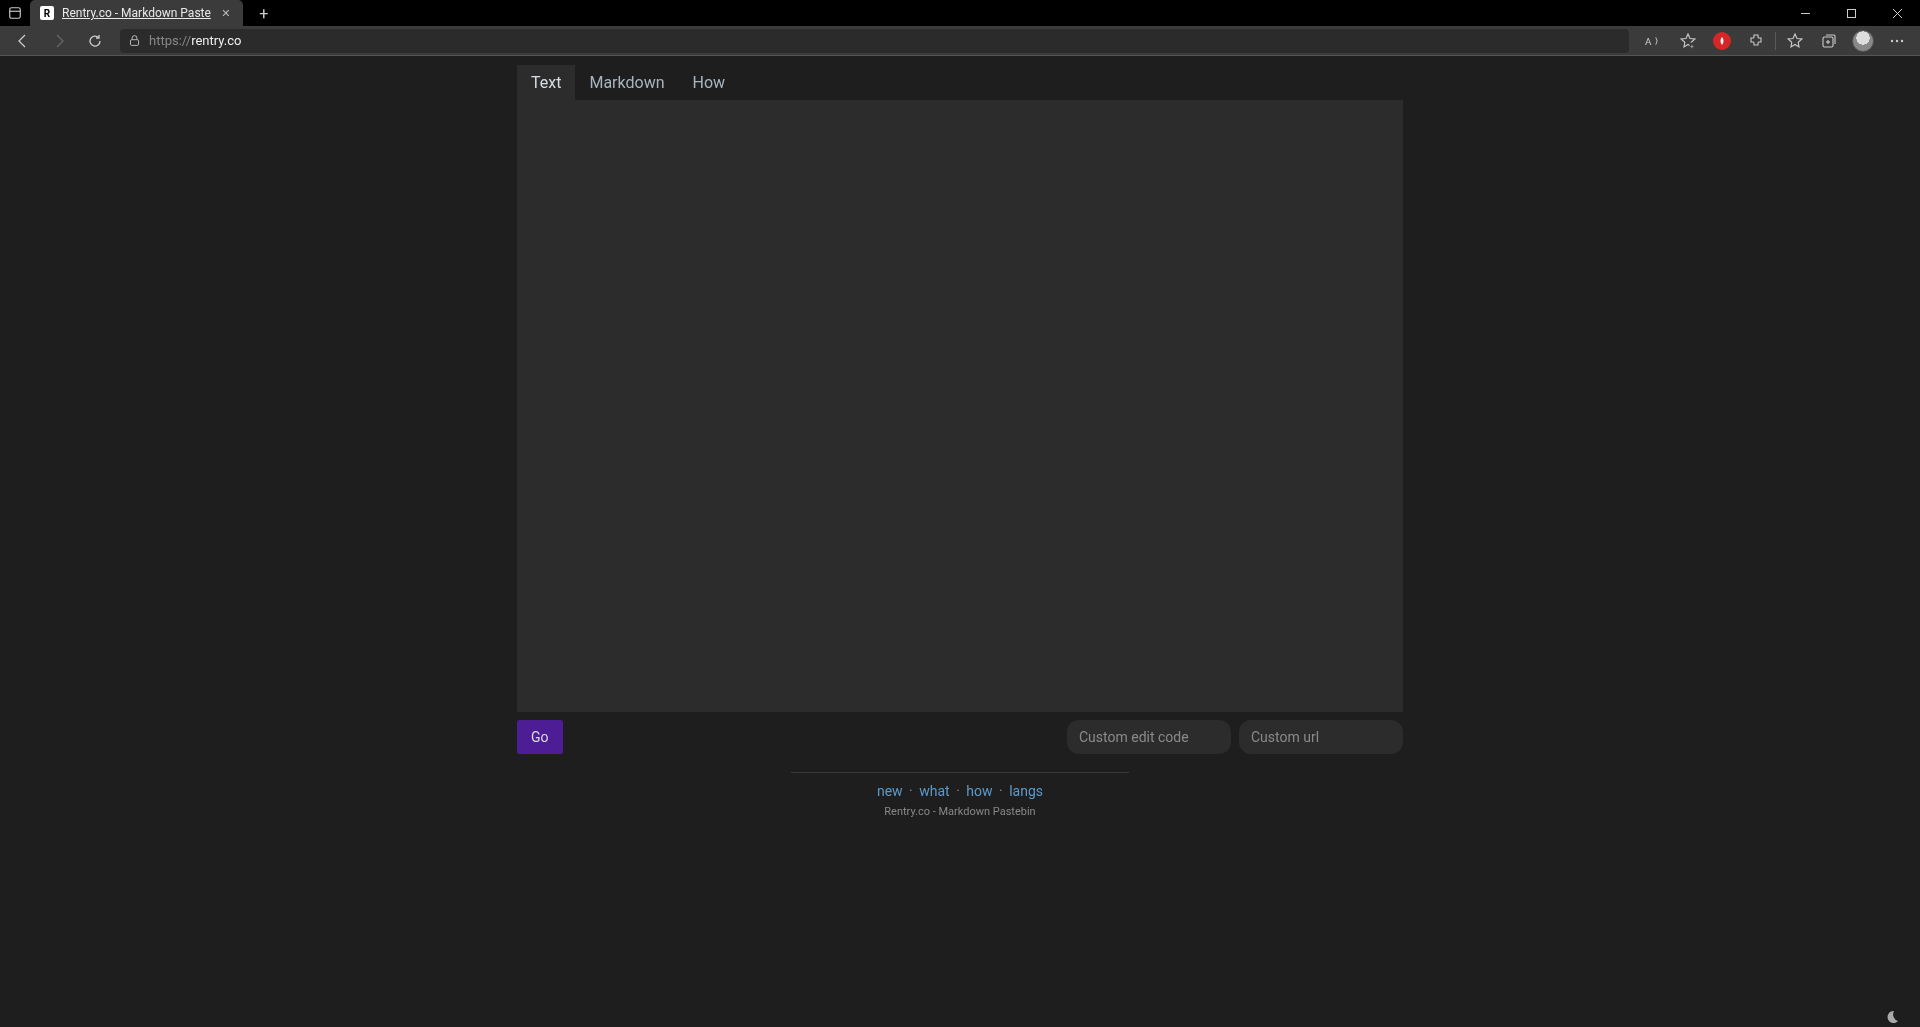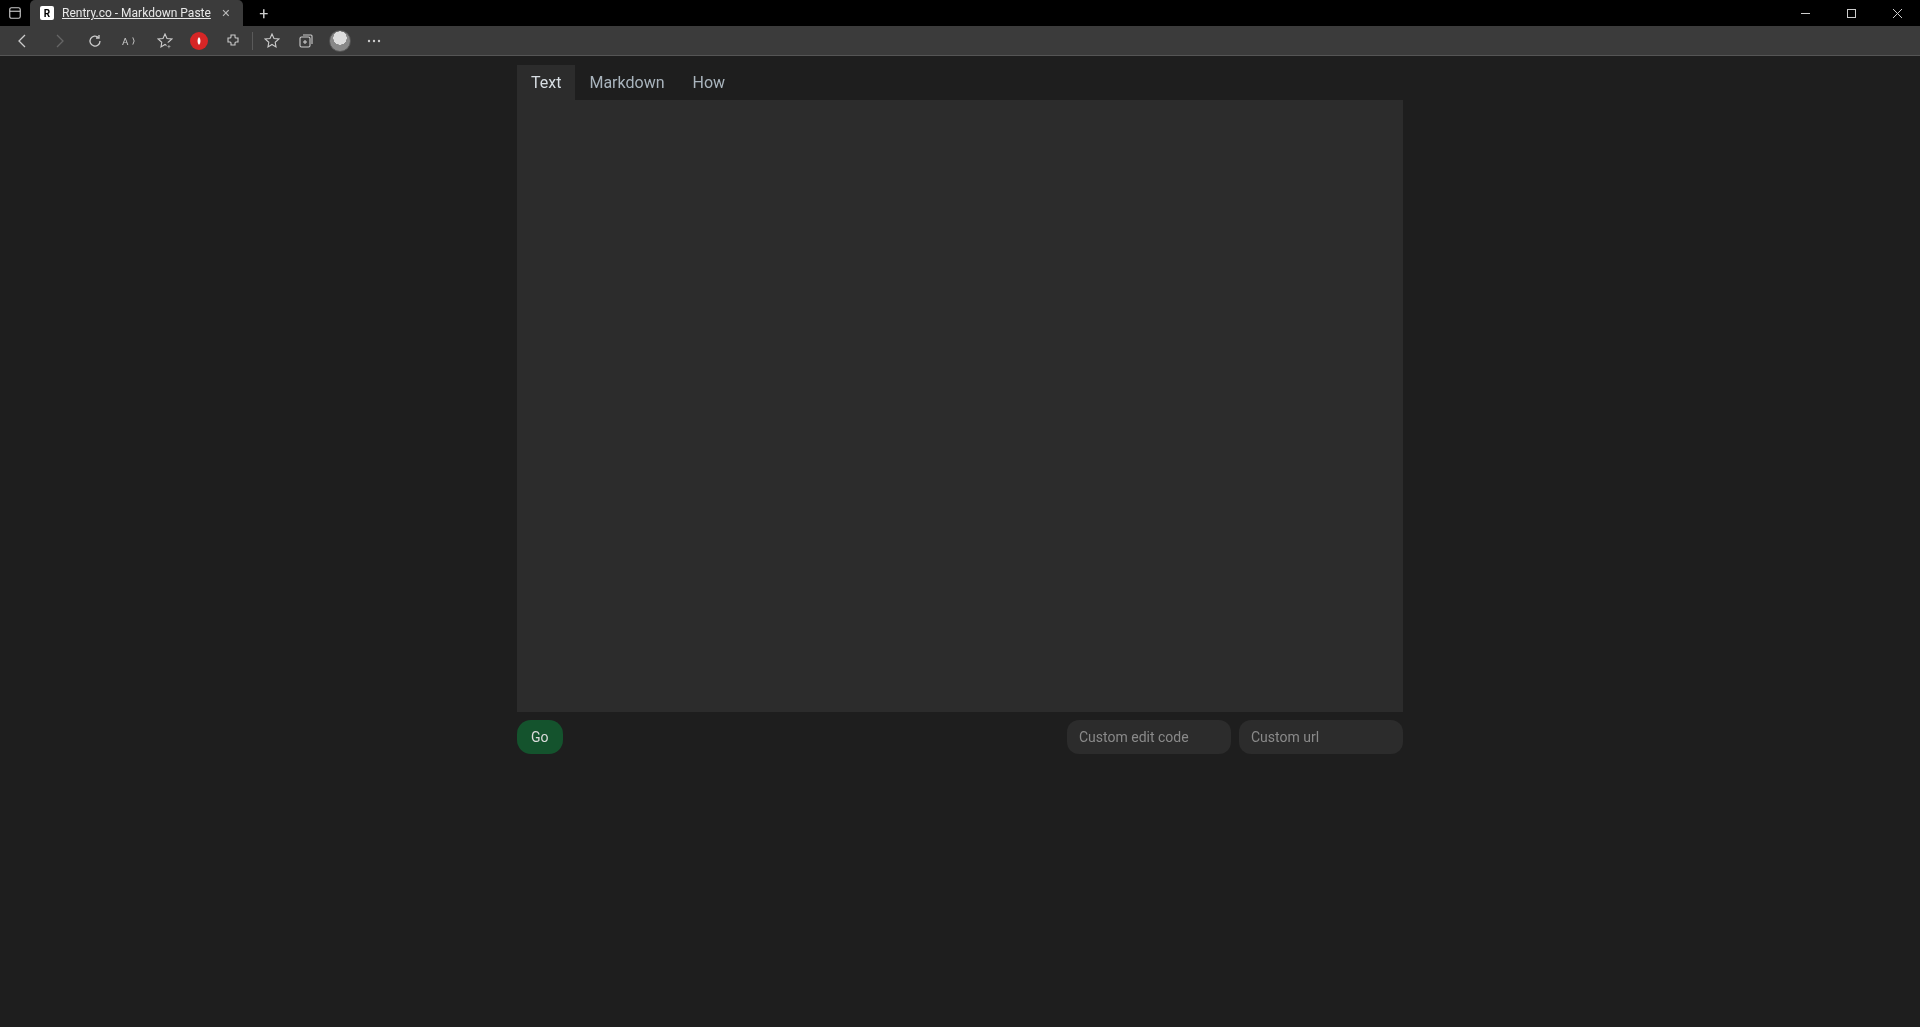--- a/index.html
+++ b/index.html
@@ -193,26 +193,26 @@
   width: 886px;
   height: 612px;
   background: #2c2c2c;
 }
 .bottom-row {
   display: flex;
   margin-top: 8px;
   gap: 8px;
 }
 .go-btn {
-  background: #14532d;
+  background: #4c1d95;
   color: #dcdcdc;
   border: none;
   padding: 9px 14px;
   font-size: 14px;
-  border-radius: 14px;
+  border-radius: 2px;
 }
 .spacer-flex { flex: 1; }
 .custom-input {
   background: #2c2c2c;
   border: none;
   color: #ccc;
   padding: 9px 12px;
   font-size: 14px;
   width: 164px;
   border-radius: 12px;
@@ -302,20 +302,31 @@
     <svg width="16" height="16" viewBox="0 0 16 16">
         <path d="M6 2 L12 8 L6 14" fill="none" stroke="#666" stroke-width="1.3"></path>
       </svg>
   </div>
   <div class="nav-btn">
     <svg width="16" height="16" viewBox="0 0 16 16">
         <path d="M13 8a5 5 0 1 1-1.5-3.5" fill="none" stroke="#ccc" stroke-width="1.3"></path>
         <path d="M12 2v3h-3" fill="none" stroke="#ccc" stroke-width="1.3"></path>
       </svg>
   </div>
+  <div class="address-wrap">
+    <span class="lock">
+      <svg width="13" height="13" viewBox="0 0 16 16">
+          <rect x="3" y="7" width="10" height="7" rx="1.5" fill="none" stroke="#bbb" stroke-width="1.2"></rect>
+          <path d="M5 7V5a3 3 0 0 1 6 0v2" fill="none" stroke="#bbb" stroke-width="1.2"></path>
+        </svg>
+    </span>
+    <span class="url">
+      <span class="proto">https://</span><span class="host">rentry.co</span>
+    </span>
+  </div>
   <div class="right-icons">
     <div class="tb-icon">
       <svg width="18" height="16" viewBox="0 0 20 16">
           <text x="0" y="12" font-size="11" fill="#ccc" font-family="sans-serif">A</text>
           <path d="M12 4 q3 4 0 8" fill="none" stroke="#ccc" stroke-width="1"></path>
         </svg>
     </div>
     <div class="tb-icon">
       <svg width="16" height="16" viewBox="0 0 16 16">
           <path d="M8 1l2 4.5 5 .5-3.8 3.3L12 14 8 11.5 4 14l.8-4.7L1 6l5-.5z" fill="none" stroke="#ccc" stroke-width="1.1"></path>
@@ -369,14 +380,32 @@
       <div class="ptab">Markdown</div>
       <div class="ptab">How</div>
     </div>
     <div class="editor"></div>
     <div class="bottom-row">
       <button class="go-btn">Go</button>
       <div class="spacer-flex"></div>
       <input class="custom-input" placeholder="Custom edit code" style="">
       <input class="custom-input" placeholder="Custom url" style="">
     </div>
+    <div class="footer">
+      <div class="footer-divider"></div>
+      <div class="footer-links">
+        <a>new</a>
+        <span class="dot">·</span>
+        <a>what</a>
+        <span class="dot">·</span>
+        <a>how</a>
+        <span class="dot">·</span>
+        <a>langs</a>
+      </div>
+      <div class="footer-sub">Rentry.co - Markdown Pastebin</div>
+      <div class="theme-toggle">
+        <svg width="16" height="16" viewBox="0 0 16 16">
+            <path d="M10 2a6 6 0 1 0 4 10A7 7 0 0 1 10 2z" fill="#aaa"></path>
+          </svg>
+      </div>
+    </div>
   </div>
 </div>
 
 </body></html>

